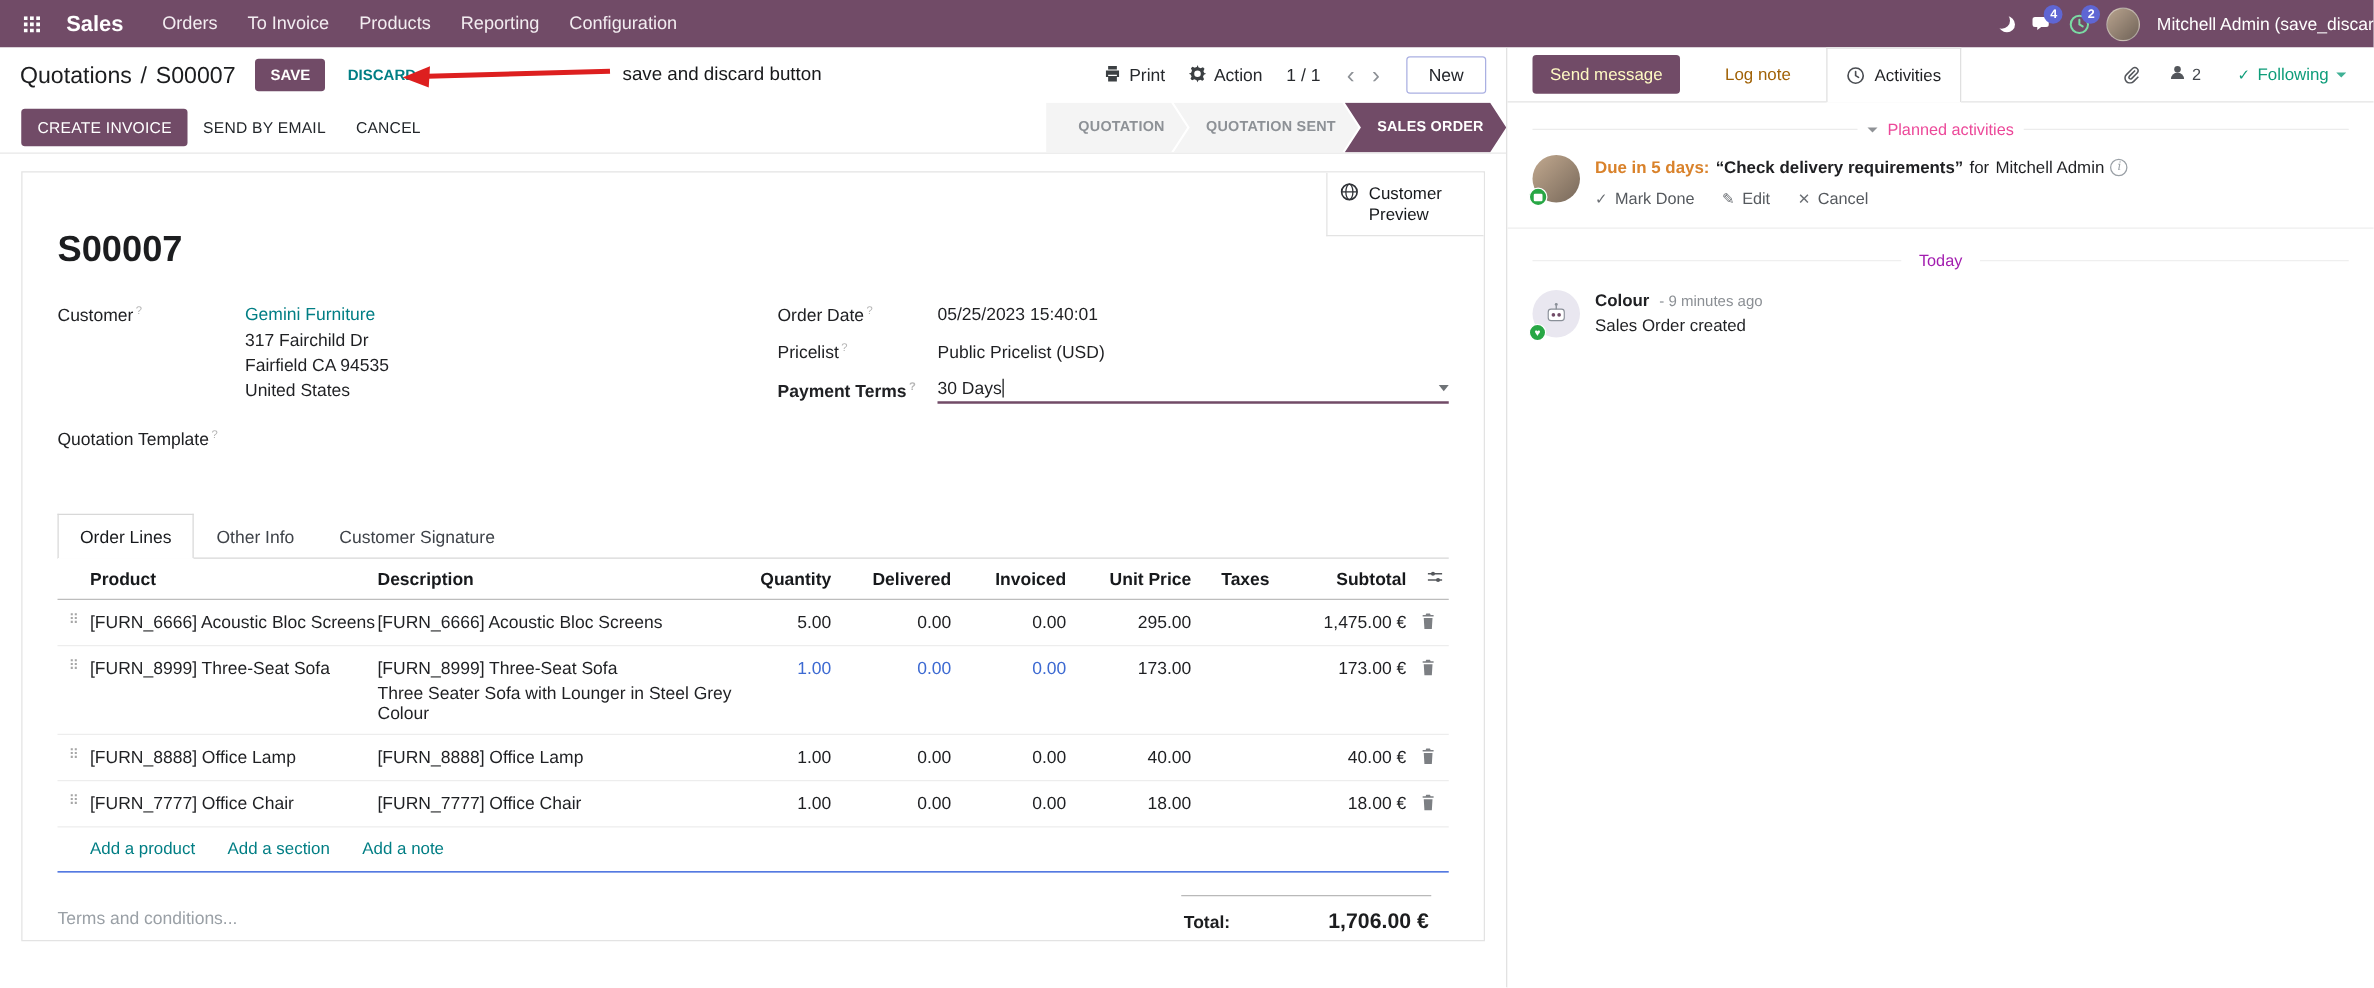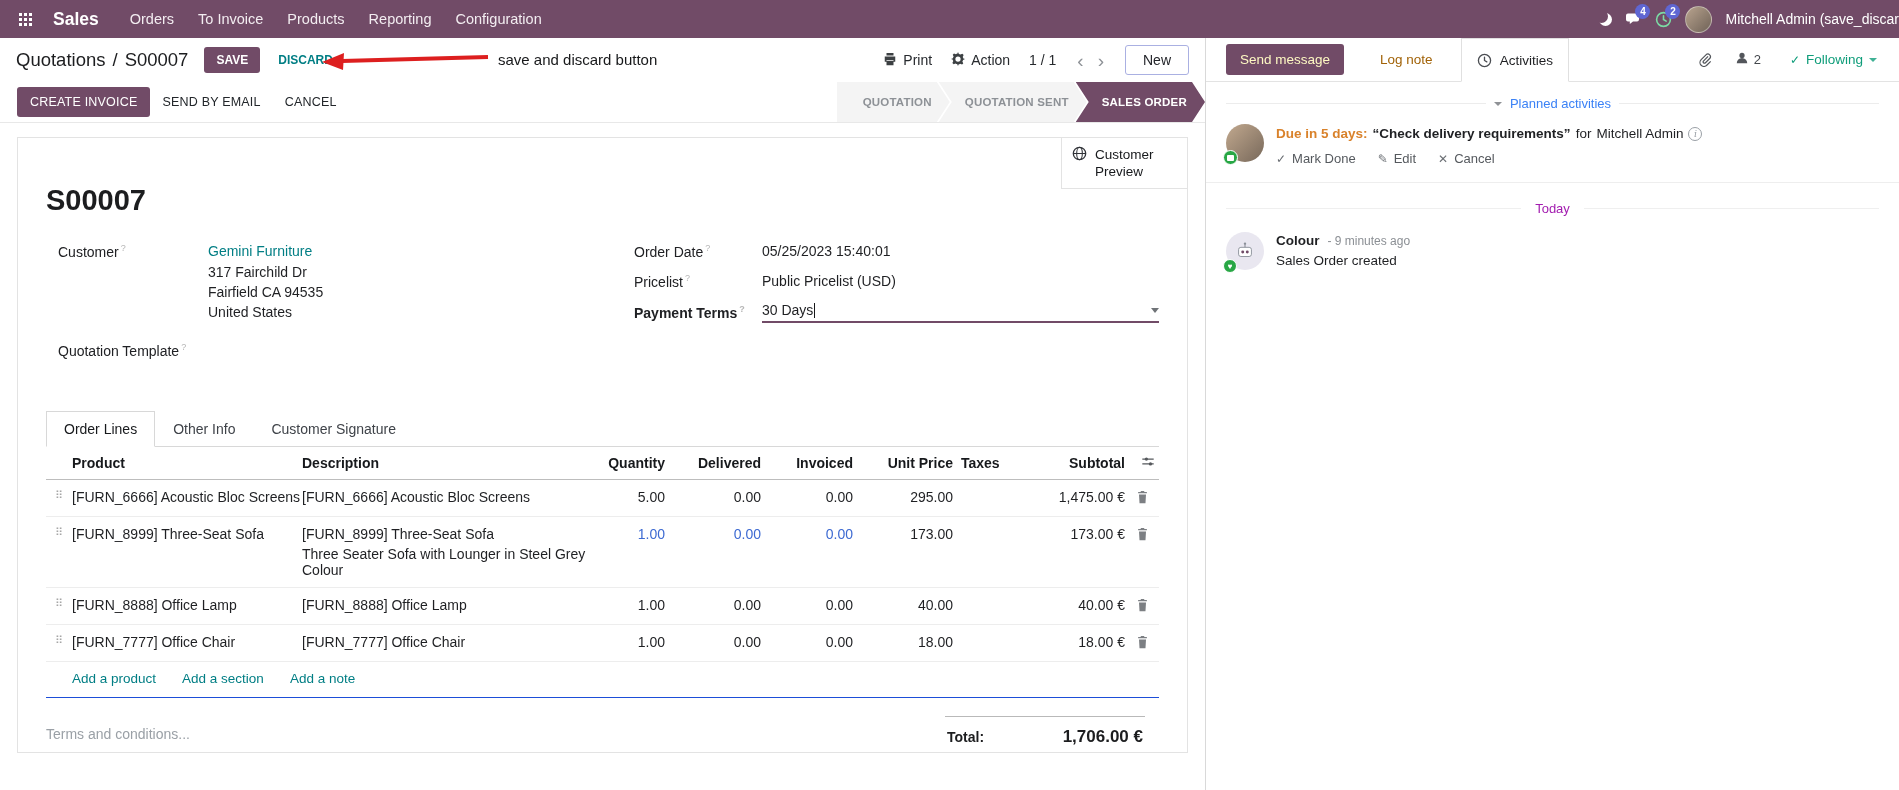--- a/index.html
+++ b/index.html
@@ -58,21 +58,21 @@
         clip-path:polygon(0 0,calc(100% - 13px) 0,100% 50%,calc(100% - 13px) 100%,0 100%,13px 50%);margin-left:-11px;border:none;letter-spacing:.2px;}
   .step:first-child{clip-path:polygon(0 0,calc(100% - 13px) 0,100% 50%,calc(100% - 13px) 100%,0 100%);margin-left:0;}
   .step.active{background:var(--brand);color:#fff;}
 
   
   .sheet-scroll{flex:1;overflow:hidden;}
   .sheet{margin:14px 17px 0;height:616px;border:1px solid #e3e3e3;background:#fff;position:relative;padding:0 28px;overflow:hidden;}
   .preview-tab{position:absolute;top:0;right:0;width:126px;border-left:1px solid #e3e3e3;border-bottom:1px solid #e3e3e3;
                padding:8px 10px;display:flex;gap:8px;align-items:flex-start;font-size:13.5px;color:#17191c;background:#fff;border-top:none;border-right:none;}
   .sheet h1{font-size:29px;font-weight:600;margin:46px 0 26px;color:#1c1d1f;}
-  .fields{display:flex;gap:20px;margin-top:6px;margin-left:12px;}
+  .fields{display:flex;gap:20px;margin-top:6px;}
   .fields-left{width:556px;display:grid;grid-template-columns:150px 1fr;align-items:start;}
   .fields-right{flex:1;display:grid;grid-template-columns:128px 1fr;row-gap:13px;align-items:center;align-content:start;}
   .f-label{font-size:14px;color:#202124;}
   .f-label.bold{font-weight:700;}
   sup.help{color:#b5b5b5;font-size:9px;margin-left:2px;}
   .link{color:var(--link);text-decoration:none;}
   .addr{margin-top:3px;line-height:20px;color:#1f2023;}
   .qt-label{grid-column:1;margin-top:20px;}
   .f-value{color:#1f2023;}
   .pt-value{display:flex;align-items:center;border-bottom:2px solid var(--brand);padding-bottom:3px;}
@@ -83,21 +83,21 @@
   .tabs{display:flex;margin-top:32px;border-bottom:1px solid #d8d8d8;}
   .tab{padding:9px 17px;font-size:14px;color:#3f4349;border:1px solid transparent;margin-bottom:-1px;background:none;}
   .tab.active{background:#fff;border-color:#d8d8d8;border-bottom-color:#fff;color:#17191c;}
 
   
   .ol-head,.ol-row{display:grid;grid-template-columns:26px 230px 1fr 64px 96px 92px 100px 76px 96px 34px;align-items:start;}
   .ol-head{font-weight:700;color:#17191c;border-bottom:1px solid #bdbdbd;padding:8px 0;}
   .ol-row{border-bottom:1px solid #ededed;padding:9px 0;}
   .cell{font-size:14px;}
   .num{text-align:right;}
-  .c-taxes{padding-left:8px;}
+  .c-taxes{padding-left:24px;}
   .c-trash{text-align:center;padding-top:1px;}
   .handle{color:#a6a6a6;text-align:center;font-size:11px;cursor:grab;}
   .desc2{display:block;margin-top:4px;color:#1f2023;}
   .mod{color:var(--modified);}
   .head-icon{text-align:right;padding-right:4px;}
   .ol-footer{display:flex;gap:26px;padding:9px 0 11px 26px;border-bottom:1px solid #1d4ed8;}
   .add-link{color:var(--link);font-size:13.5px;background:none;border:none;padding:0;}
 
   
   .bottom-row{display:flex;justify-content:space-between;align-items:flex-start;margin-top:14px;padding-right:14px;}
@@ -112,21 +112,21 @@
   .btn-lognote{background:none;border:none;font-size:13.5px;color:#a16207;margin-left:30px;}
   .tab-activities{margin-left:22px;display:flex;align-items:center;gap:8px;border:1px solid #e0e0e0;border-bottom-color:#fff;background:#fff;
                   padding:0 15px;font-size:13.5px;color:#1f2023;height:44px;margin-bottom:-1px;}
   .ch-top-right{margin-left:auto;display:flex;align-items:center;gap:17px;padding-right:16px;}
   .icon-btn{background:none;border:none;display:flex;align-items:center;padding:0;}
   .followers{display:flex;align-items:center;gap:5px;color:#43474c;font-size:13px;background:none;border:none;}
   .following{color:var(--following);font-size:13.5px;display:flex;gap:6px;align-items:center;font-weight:500;background:none;border:none;}
   .caret-sm{width:0;height:0;border-left:4px solid transparent;border-right:4px solid transparent;border-top:4px solid currentColor;opacity:.8;}
 
   .act-section{padding:10px 20px 16px;border-bottom:1px solid #eee;}
-  .act-header{display:flex;align-items:center;gap:8px;color:#3b82f6;font-size:13px;justify-content:center;margin:4px 0 13px;}
+  .act-header{display:flex;align-items:center;gap:8px;color:#ec4899;font-size:13px;justify-content:center;margin:4px 0 13px;}
   .act-header .line{flex:1;height:1px;background:#ececec;}
   .act-item{display:flex;gap:12px;}
   .avatar-38{width:38px;height:38px;border-radius:50%;position:relative;background:linear-gradient(135deg,#c2a98f,#77685a);flex:none;}
   .badge-cal{position:absolute;left:-3px;bottom:-3px;width:15px;height:15px;border-radius:50%;background:#28a745;
              display:flex;align-items:center;justify-content:center;border:1px solid #fff;}
   .badge-cal i{display:block;width:7px;height:6px;background:#fff;border-radius:1px;}
   .act-line1{font-size:13.5px;color:#1f2023;display:flex;align-items:center;gap:5px;flex-wrap:wrap;line-height:19px;}
   .due{color:var(--due);font-weight:700;}
   .summary{font-weight:700;}
   .info-i{width:14px;height:14px;border:1px solid #9aa0a6;border-radius:50%;color:#9aa0a6;font-size:9.5px;display:inline-flex;

